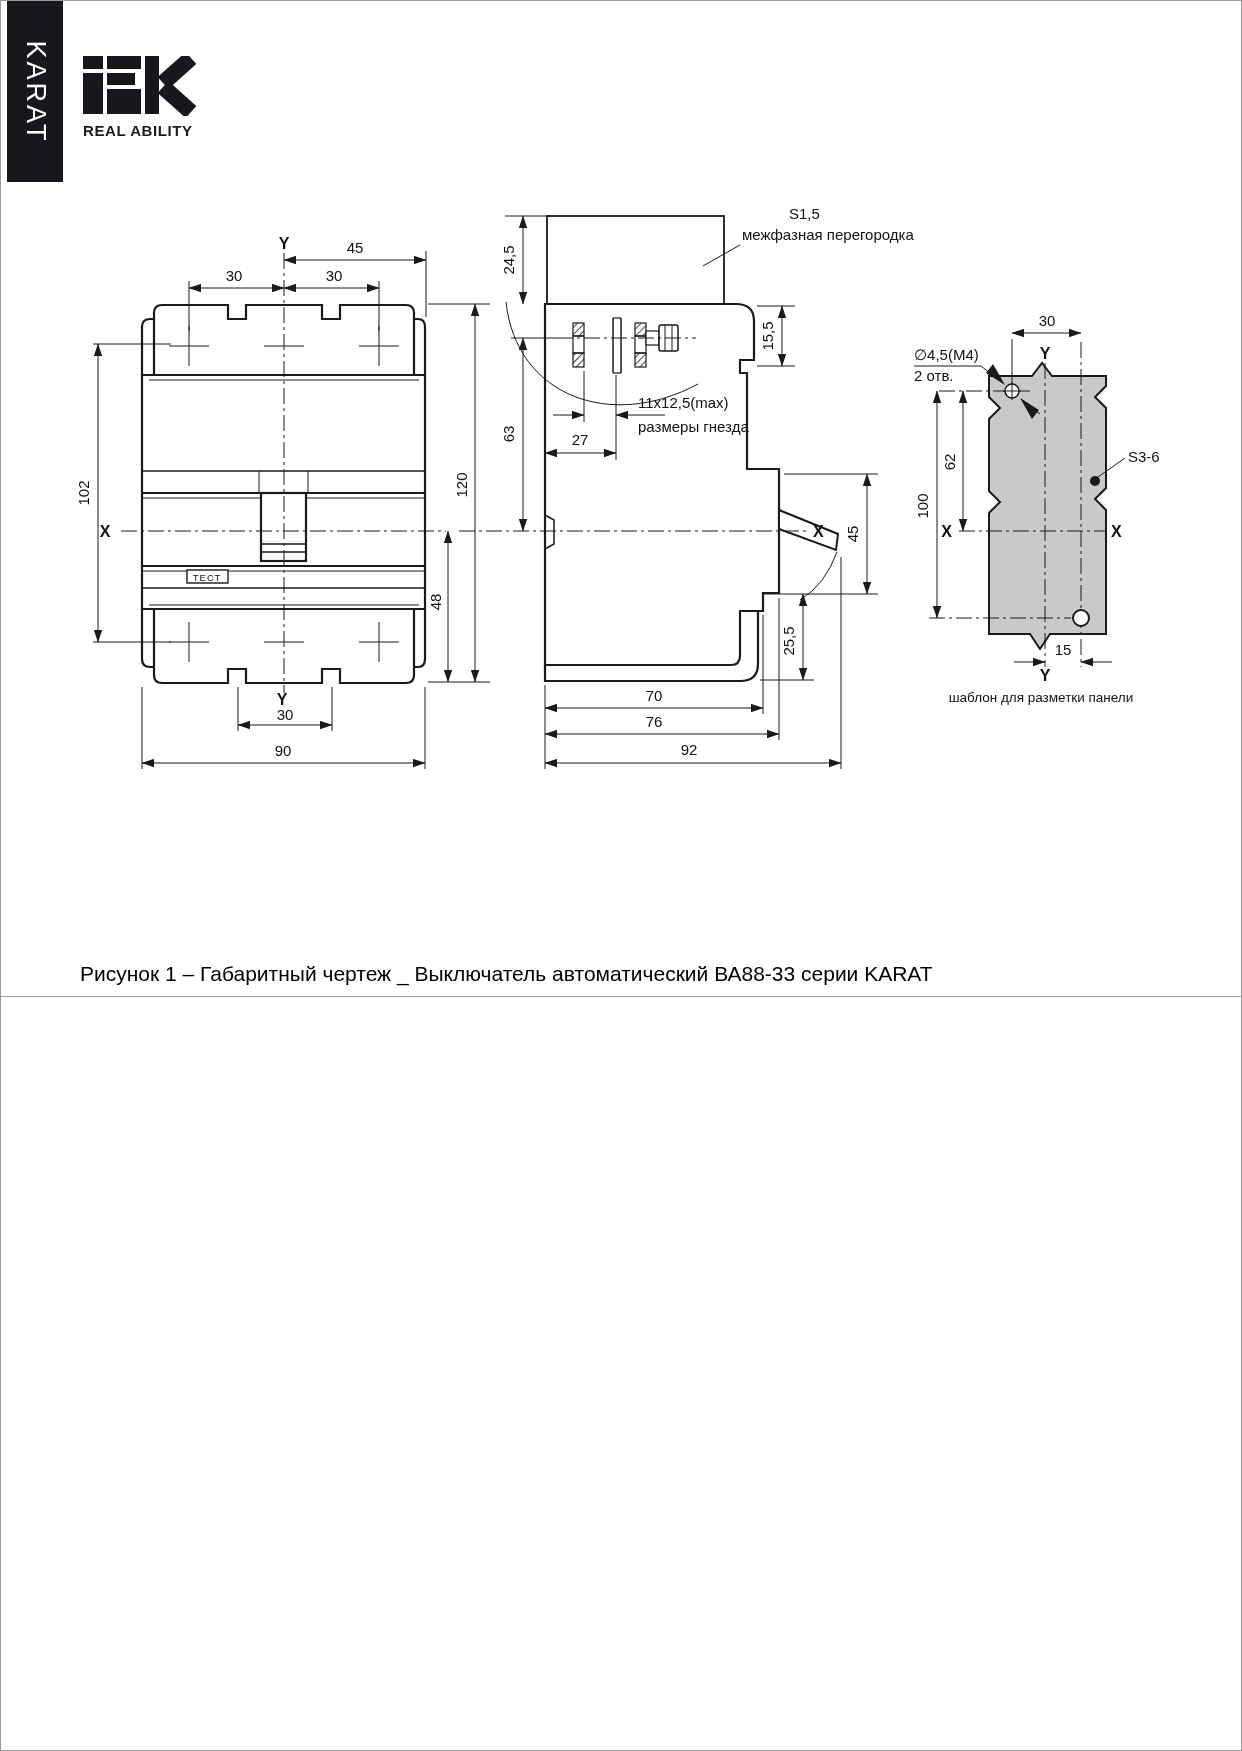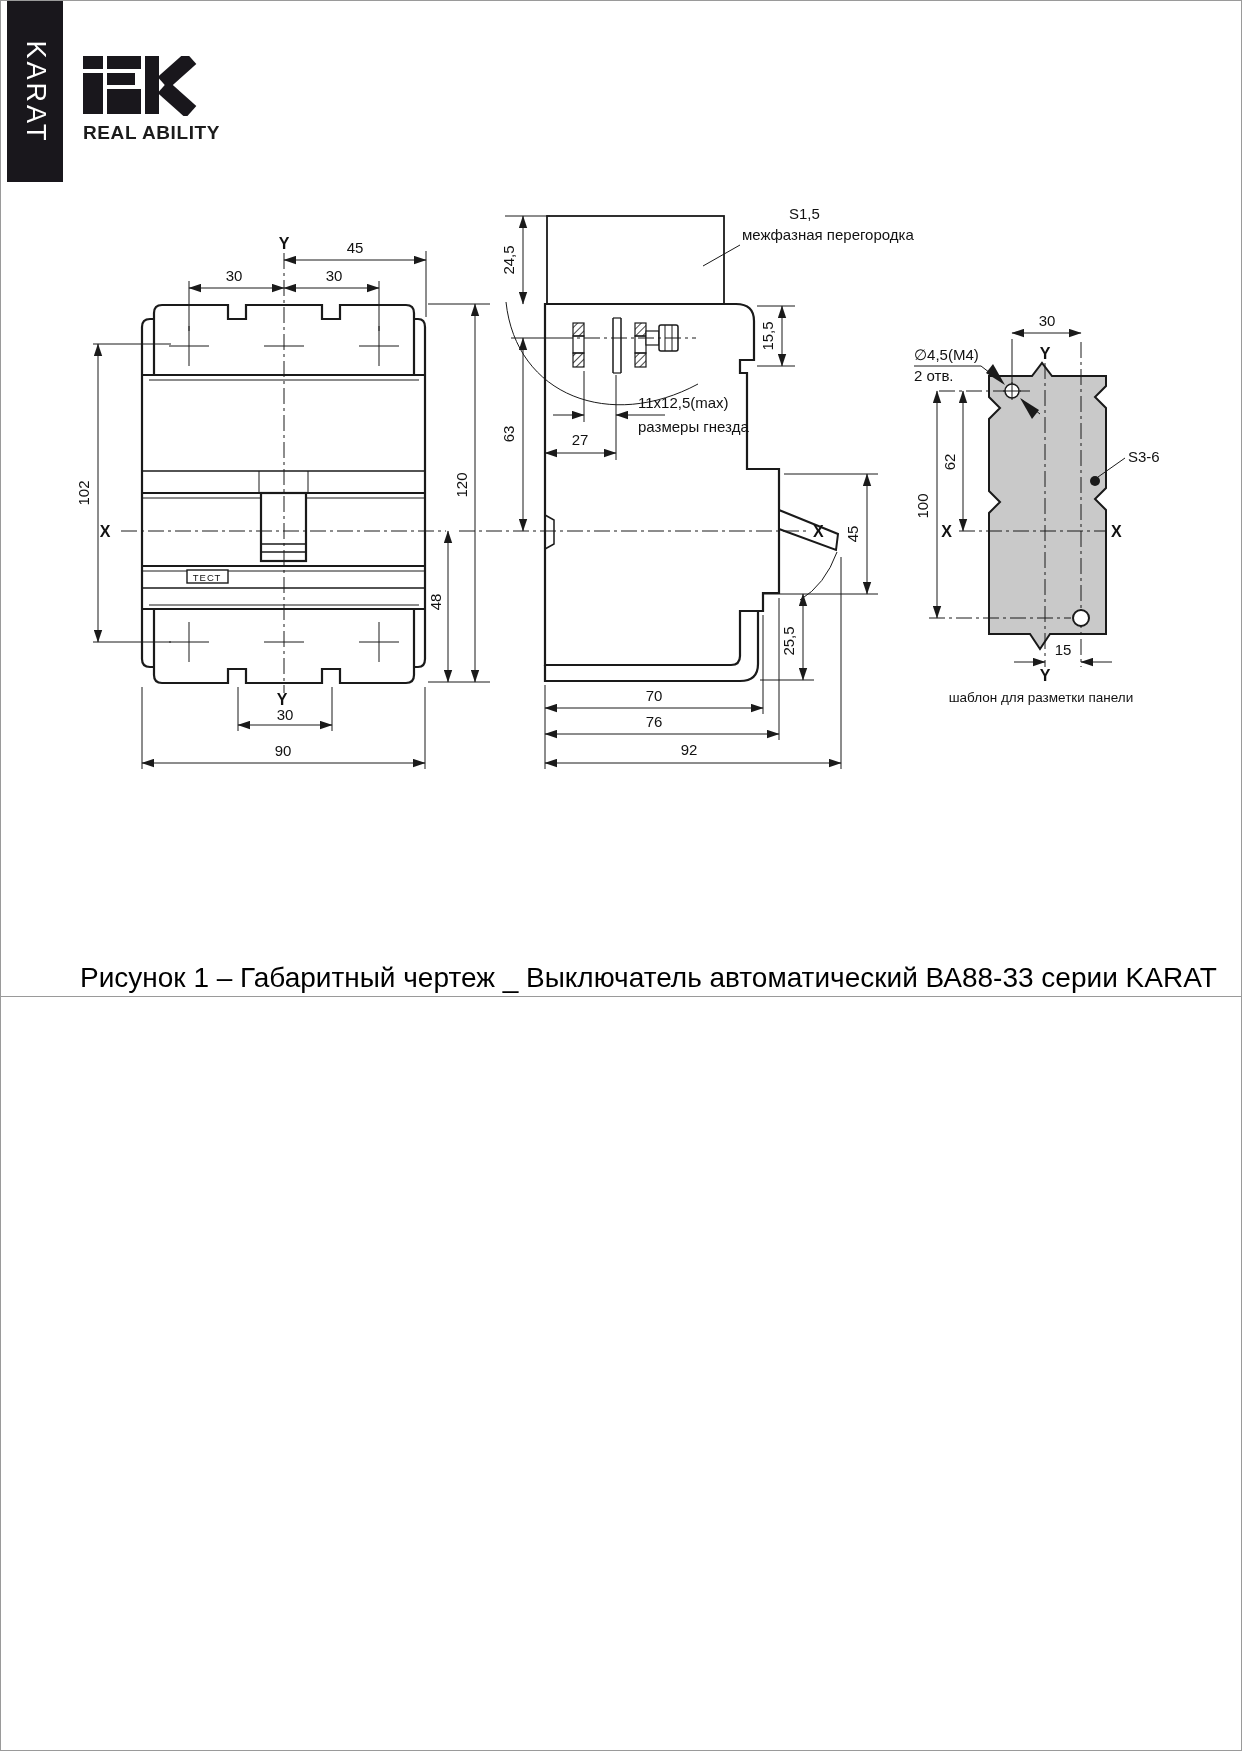--- a/index.html
+++ b/index.html
@@ -3,24 +3,24 @@
 <meta charset="utf-8">
 <style>
   html,body{margin:0;padding:0;background:#e8e8e8;}
   #page{position:relative;width:1242px;height:1751px;background:#fff;margin:0 auto;
         border:1px solid #9a9a9a;box-sizing:border-box;overflow:hidden;
         font-family:"Liberation Sans", sans-serif;}
   #series-bar{position:absolute;left:6px;top:0;width:56px;height:181px;background:#19171c;}
   #series-bar span{position:absolute;left:50%;top:50%;transform:translate(-50%,-50%) rotate(90deg);
         color:#fff;font-size:27px;letter-spacing:3px;font-weight:500;white-space:nowrap;}
   #logo{position:absolute;left:82px;top:55px;}
-  #tagline{position:absolute;left:82px;top:121px;font-size:19px;font-weight:600;
+  #tagline{position:absolute;left:82px;top:121px;font-size:15px;font-weight:600;
         letter-spacing:0.6px;color:#1c1c1c;text-align:center;}
   #drawing{position:absolute;left:0;top:0;}
-  #caption{position:absolute;left:79px;top:961px;font-size:28px;color:#000;white-space:nowrap;}
+  #caption{position:absolute;left:79px;top:961px;font-size:21px;color:#000;white-space:nowrap;}
   #pagebreak{position:absolute;left:0;top:995px;width:100%;height:1px;background:#9a9a9a;}
   svg text{font-family:"Liberation Sans", sans-serif;fill:#111;}
   .dim{font-size:15px;}
   .axis{font-size:16px;font-weight:bold;}
   .note{font-size:15px;}
   .small{font-size:13.5px;}
   .tst{font-size:9.5px;letter-spacing:1px;}
 </style>
 </head>
 <body>

